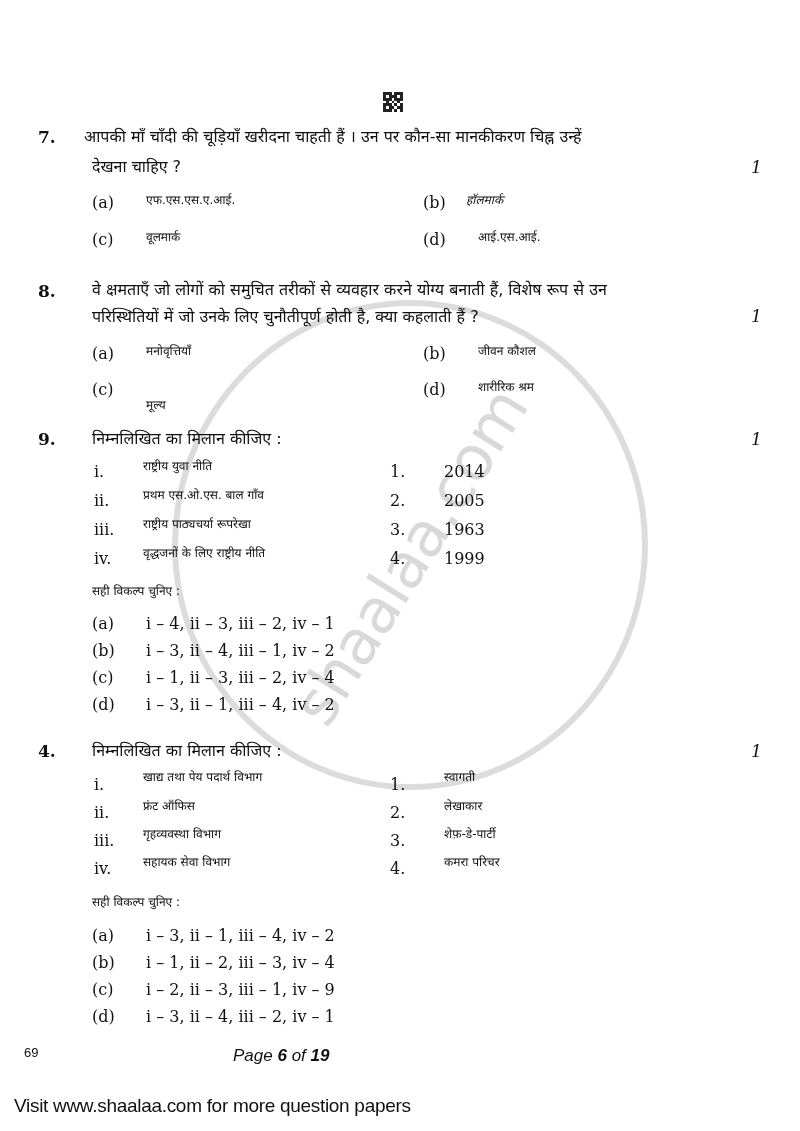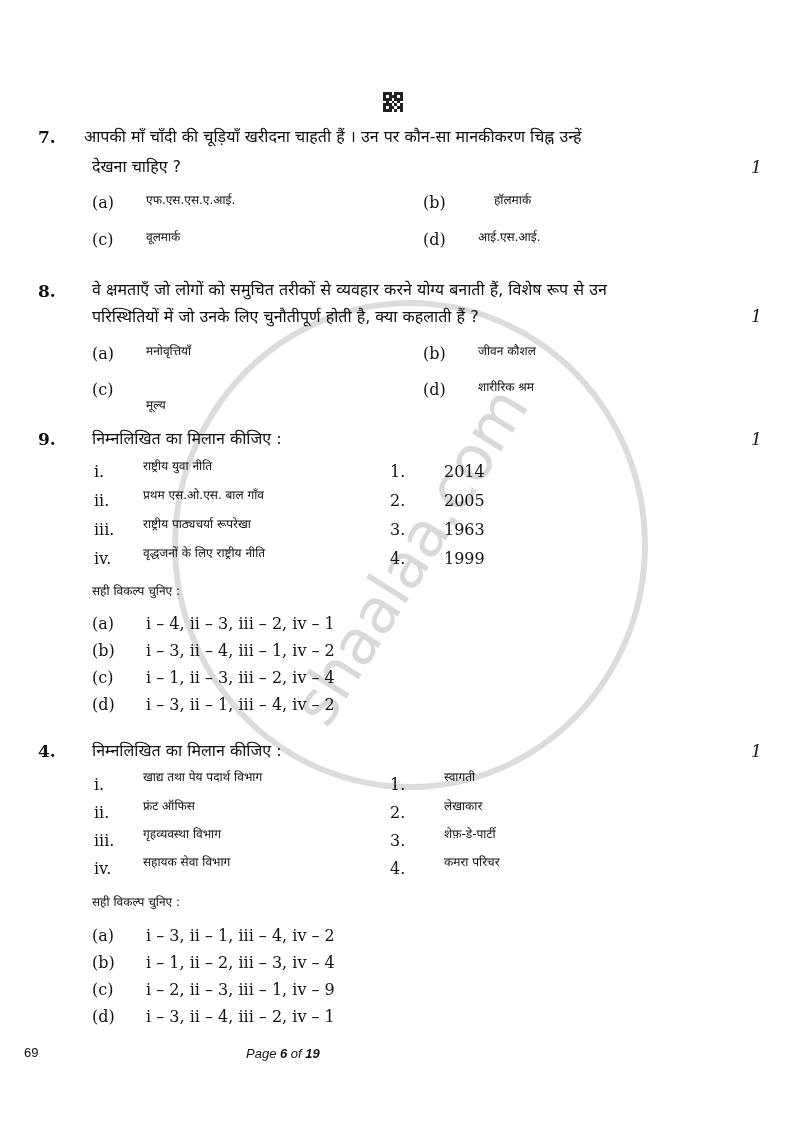--- a/index.html
+++ b/index.html
@@ -59,21 +59,21 @@
 
     .abs { position: absolute; white-space: nowrap; }
     .qno { font-weight: bold; font-size: 17px; }
     .qtext { font-family: "DejaVu Sans", "Liberation Sans", sans-serif; font-size: 16px; }
     .marks { font-style: italic; font-size: 17px; }
     .opt-label { font-size: 16px; }
     .hindi { font-family: "DejaVu Sans", "Liberation Sans", sans-serif; font-size: 12px; }
     .num { font-size: 16px; }
 
     .footer-code { font-family: "Liberation Sans", sans-serif; font-size: 13px; }
-    .footer-page { font-family: "Liberation Sans", sans-serif; font-style: italic; font-size: 13px; margin-left: 13px; }
+    .footer-page { font-family: "Liberation Sans", sans-serif; font-style: italic; font-size: 17px; }
     .footer-page b { font-weight: bold; }
     .visit { font-family: "Liberation Sans", sans-serif; font-size: 19px; letter-spacing: -0.3px; }
   </style>
 </head>
 <body>
 
 <div class="page">
 
   <div class="wm-ellipse"></div>
   <div class="wm-text">shaalaa.com</div>
@@ -134,21 +134,21 @@
 
     <div>
       <span class="abs qno" style="left:38px; top:127px;">7.</span>
       <span class="abs qtext" style="left:84px; top:125px;text-align:center;">आपकी माँ चाँदी की चूड़ियाँ खरीदना चाहती हैं । उन पर कौन-सा मानकीकरण चिह्न उन्हें</span>
       <span class="abs qtext" style="left:92px; top:155px;">देखना चाहिए ?</span>
       <span class="abs marks" style="left:751px; top:157px;">1</span>
 
       <span class="abs opt-label" style="left:92px; top:193px;">(a)</span>
       <span class="abs hindi" style="left:146px; top:191px;">एफ.एस.एस.ए.आई.</span>
       <span class="abs opt-label" style="left:423px; top:193px;">(b)</span>
-      <span class="abs hindi" style="left:494px; top:191px;">हॉलमार्क</span>
+      <span class="abs hindi" style="left:466px; top:191px;font-style:italic;">हॉलमार्क</span>
 
       <span class="abs opt-label" style="left:92px; top:230px;">(c)</span>
       <span class="abs hindi" style="left:146px; top:228px;">वूलमार्क</span>
       <span class="abs opt-label" style="left:423px; top:230px;">(d)</span>
       <span class="abs hindi" style="left:478px; top:228px;">आई.एस.आई.</span>
     </div>
 
     <div>
       <span class="abs qno" style="left:38px; top:281px;">8.</span>
       <span class="abs qtext" style="left:92px; top:278px;">वे क्षमताएँ जो लोगों को समुचित तरीकों से व्यवहार करने योग्य बनाती हैं, विशेष रूप से उन</span>
@@ -236,15 +236,16 @@
       <span class="abs num" style="left:146px; top:1007px;">i – 3, ii – 4, iii – 2, iv – 1</span>
     </div>
 
     <span class="abs footer-code" style="left:24px; top:1045px;">69</span>
     <span class="abs footer-page" style="left:233px; top:1046px;">
       <span>Page</span>
       <b>6</b>
       <span>of</span>
       <b>19</b>
     </span>
+    <span class="abs visit" style="left:14px; top:1095px;">Visit www.shaalaa.com for more question papers</span>
 
   </div>
 </div>
 
 </body></html>

